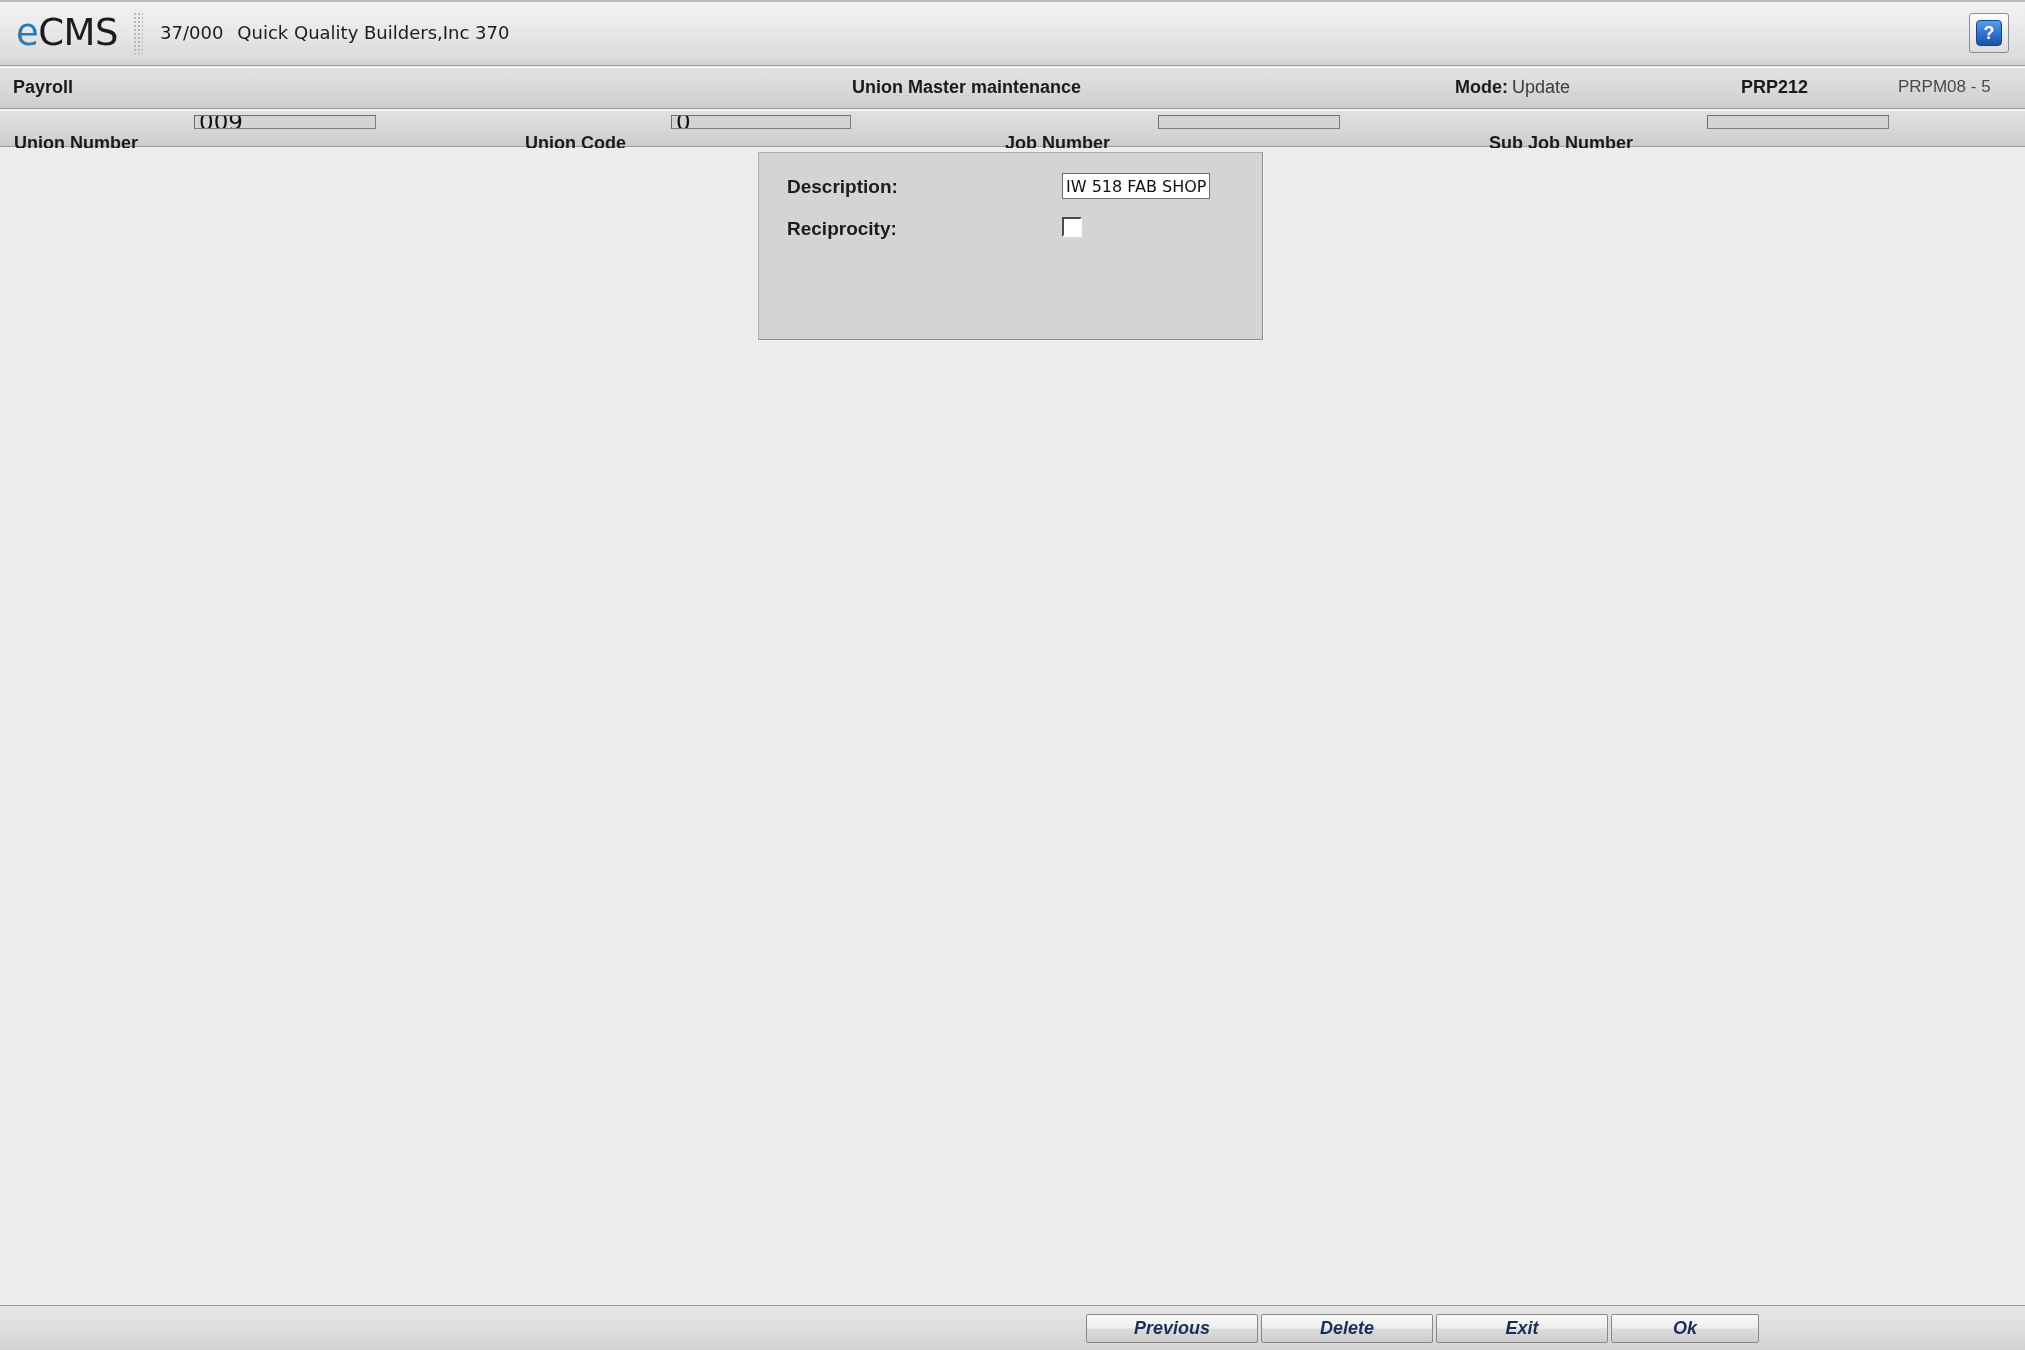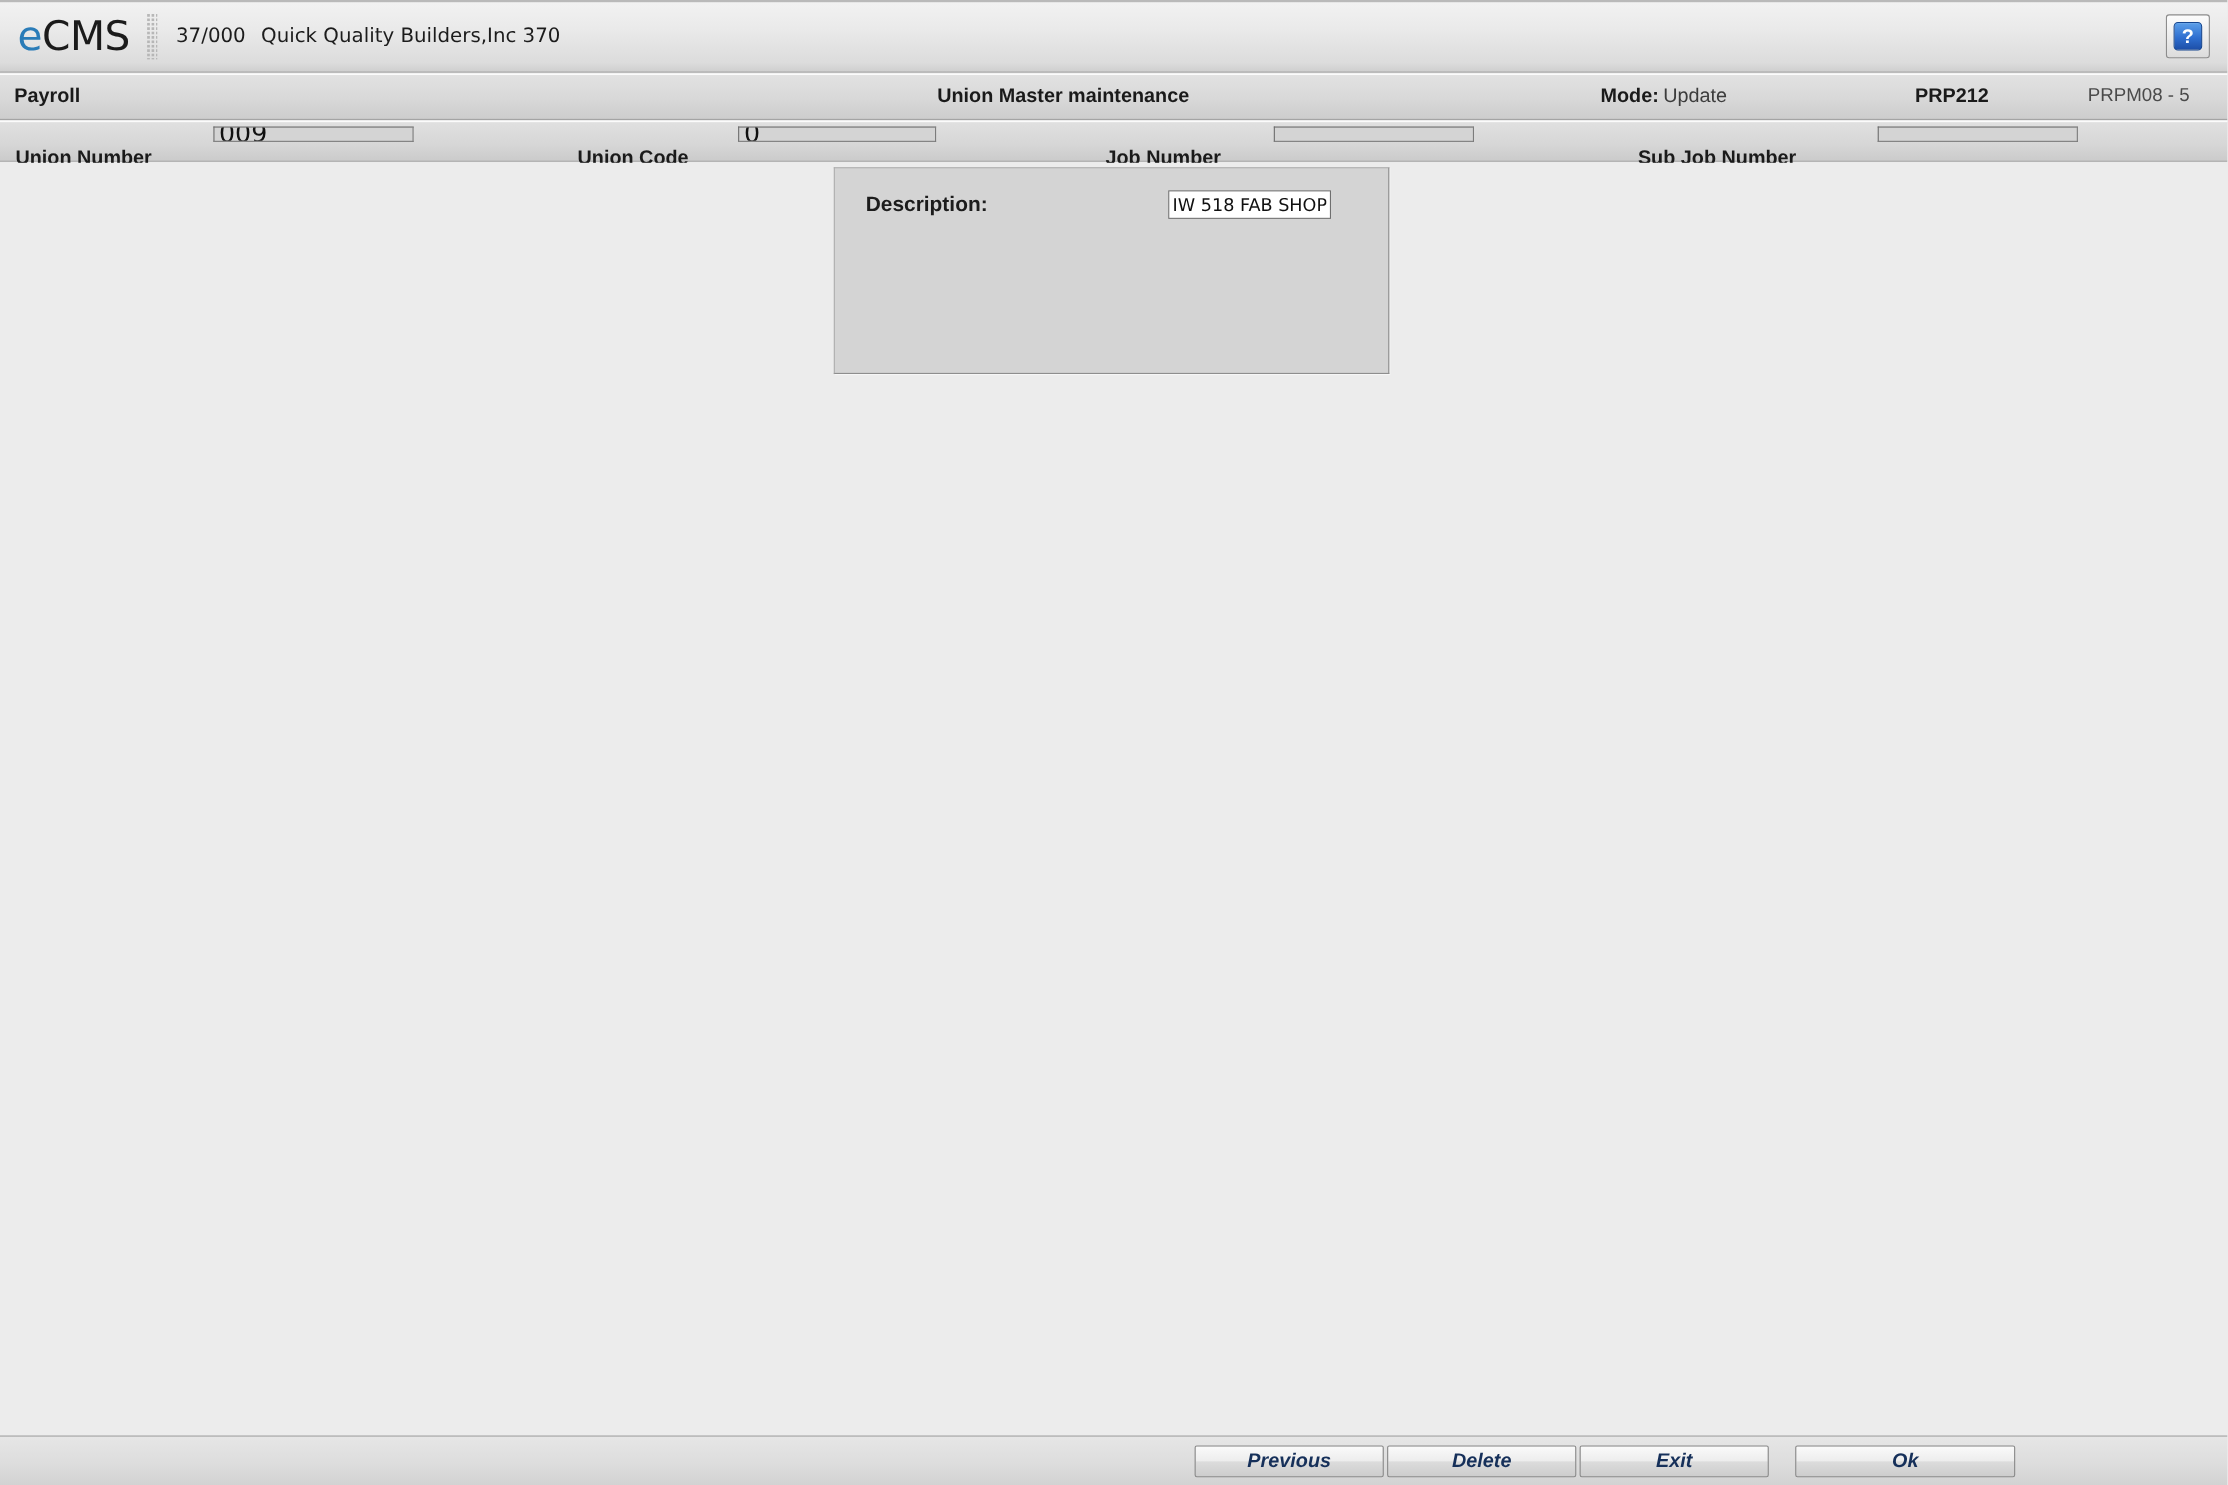--- a/index.html
+++ b/index.html
@@ -291,21 +291,21 @@
     display: flex;
     align-items: center;
     justify-content: center;
     cursor: pointer;
     white-space: nowrap;
     font-style: italic;
   }
   #btn-previous { left: 1086px; width: 172px; }
   #btn-delete   { left: 1261px; width: 172px; }
   #btn-exit     { left: 1436px; width: 172px; }
-  #btn-ok       { left: 1611px; width: 200px; margin-left: 21px; }
+  #btn-ok       { left: 1611px; width: 148px; }
 </style>
 </head>
 <body>
 
 <div id="app-bar">
   <div class="logo">
     <span class="logo-e">e</span><span class="logo-cms">CMS</span>
   </div>
   <div class="grip"></div>
   <div id="company-text">
@@ -340,20 +340,24 @@
   <input class="key-input readonly" id="inp-sub-job" type="text" value="" style="">
 </div>
 
 <div id="canvas"></div>
 
 <div id="detail-panel">
   <div class="field-row" id="row-description">
     <span class="field-label">Description:</span>
     <input id="description-input" type="text" value="IW 518 FAB SHOP" style="">
   </div>
+  <div class="field-row" id="row-reciprocity">
+    <span class="field-label">Reciprocity:</span>
+    <div id="reciprocity-checkbox"></div>
+  </div>
 </div>
 
 <div id="action-bar">
   <div class="action-button" id="btn-previous">Previous</div>
   <div class="action-button" id="btn-delete">Delete</div>
   <div class="action-button" id="btn-exit">Exit</div>
   <div class="action-button" id="btn-ok">Ok</div>
 </div>
 
 </body></html>

